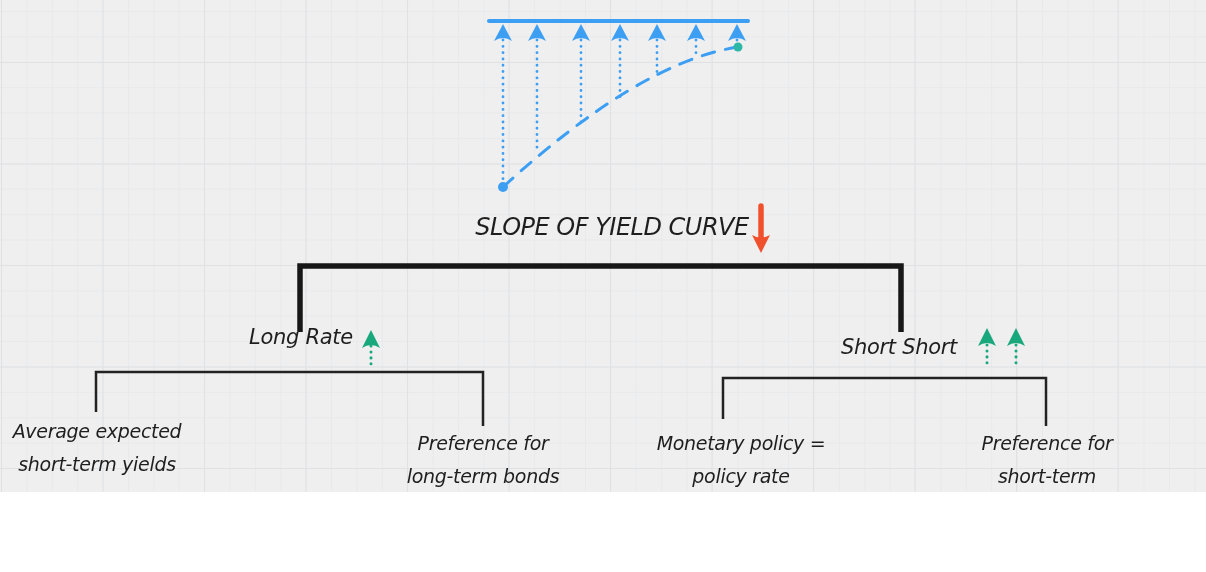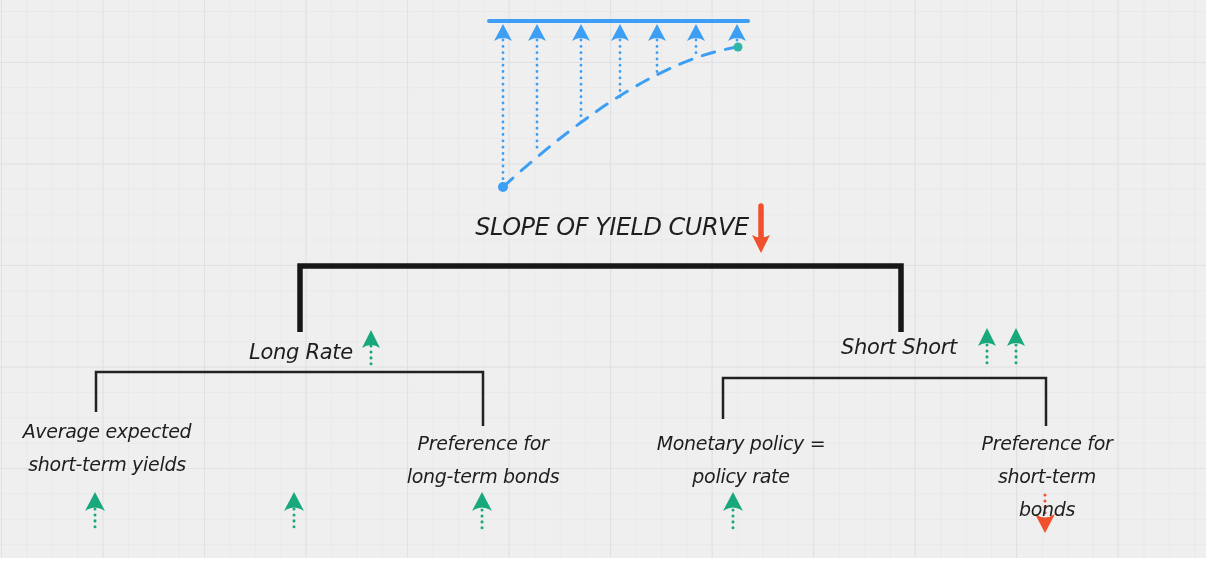--- a/index.html
+++ b/index.html
@@ -1,18 +1,18 @@
 <!DOCTYPE html>
 <html><head>
 <meta charset="utf-8">
 <style>
   html,body{margin:0;padding:0;}
   #canvas{
     position:relative;
-    width:1206px;height:558px;
+    width:1206px;height:492px;
     overflow:hidden;
     background-color:#efeff0;
     background-image:
       linear-gradient(#e0e1e3 1px, transparent 1px),
       linear-gradient(90deg, #e0e1e3 1px, transparent 1px),
       linear-gradient(#e8e9ea 1px, transparent 1px),
       linear-gradient(90deg, #e8e9ea 1px, transparent 1px);
     background-size:101.5px 101.5px,101.5px 101.5px,25.4px 25.4px,25.4px 25.4px;
     background-position:0px 62px,1px 0px,0px 11px,1px 0px;
     font-family:"DejaVu Sans", sans-serif;
@@ -121,25 +121,25 @@
     </g>
 
     <g stroke="#f0512c" fill="#f0512c">
       <path d="M1045,495 V514" fill="none" stroke-width="3" stroke-linecap="round" stroke-dasharray="0.1 5.8"></path>
       <path d="M1045,533 L1055,514 Q1045,521 1035,514 Z" stroke="none"></path>
     </g>
   </svg>
 
   <div class="hand title" style="left:612px;top:212px;">SLOPE OF YIELD CURVE</div>
 
-  <div class="hand nodelbl" style="left:301px;top:338px;">Long Rate</div>
+  <div class="hand nodelbl" style="left:301px;top:323px;">Long Rate</div>
 
   <div class="hand nodelbl" style="left:899px;top:333px;">Short Short</div>
 
-  <div class="hand" style="left:97px;top:415px;margin-left:10px;">Average expected
+  <div class="hand" style="left:97px;top:415px;">Average expected
 short-term yields</div>
 
 
   <div class="hand" style="left:483px;top:427px;">Preference for
 long-term bonds</div>
 
   <div class="hand" style="left:741px;top:427px;">Monetary policy =
 policy rate</div>
 
   <div class="hand" style="left:1047px;top:427px;">Preference for

